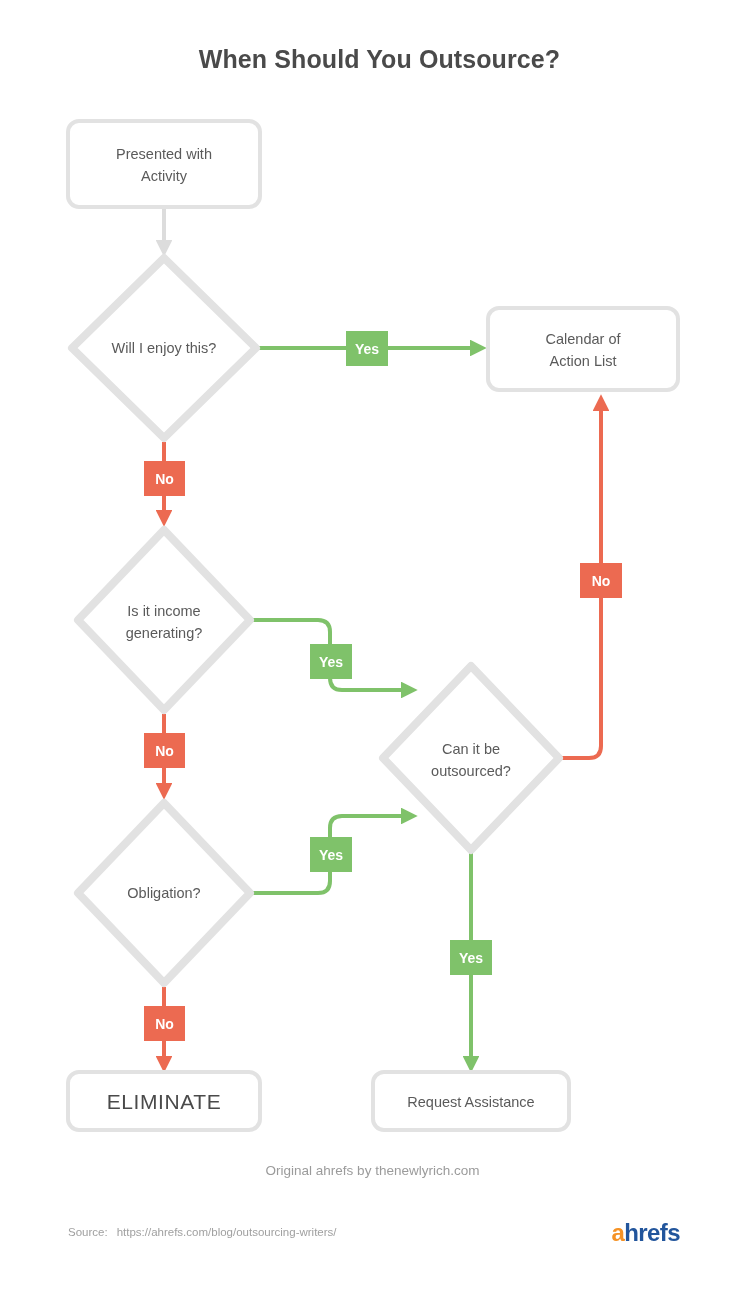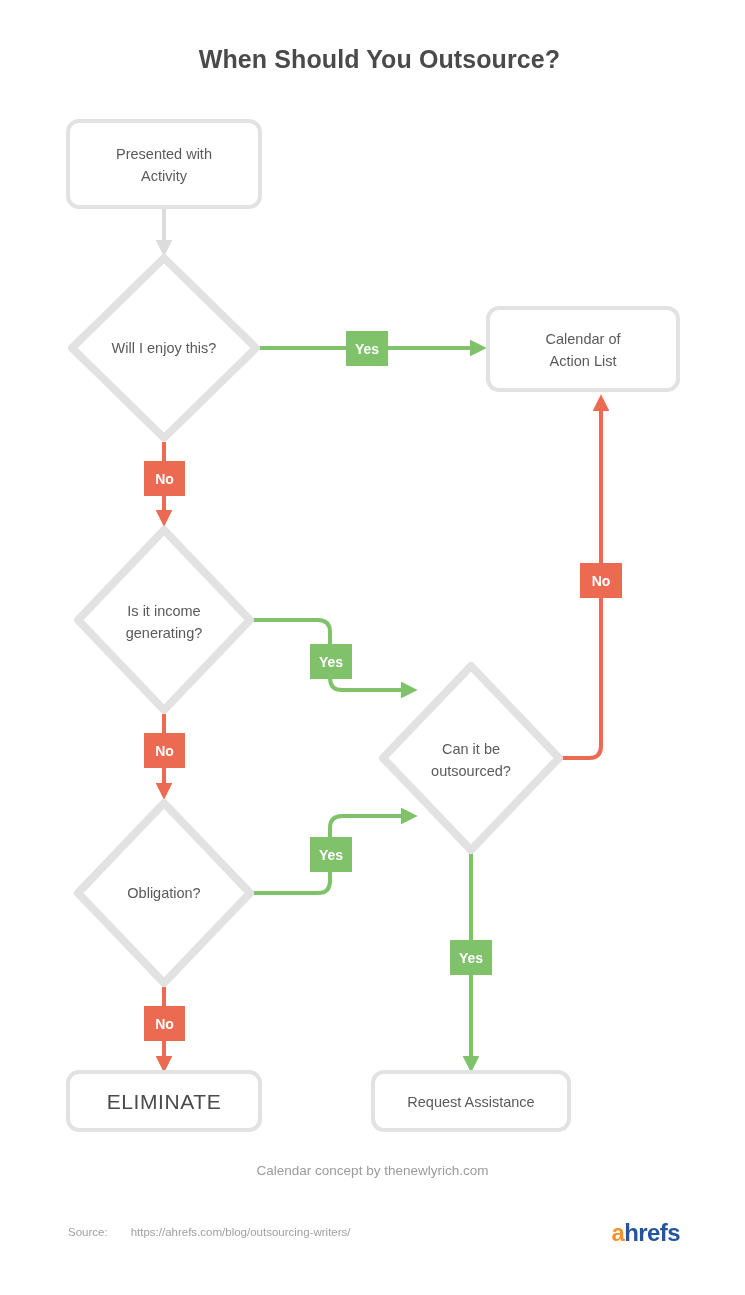--- a/index.html
+++ b/index.html
@@ -83,21 +83,21 @@
     width:745px;
     height:40px;
   }
   #source-text {
     position:absolute;
     left:68px; top:4px;
     font-size:11.5px;
     color:#a0a0a0;
     white-space:nowrap;
   }
-  #source-label { margin-right:23px; }
+  #source-label { margin-right:9px; }
   #brand-logo {
     position:absolute;
     right:65px; top:-3px;
     font-size:24px;
     font-weight:bold;
     letter-spacing:-0.6px;
   }
   #brand-a { color:#f59225; }
   #brand-rest { color:#22559c;text-align:center; }
 </style>
@@ -218,21 +218,21 @@
       <text class="badge-text" x="601" y="586">No</text>
     </g>
 
     <g>
       <rect class="badge-green" x="450" y="940" width="42" height="35"></rect>
       <text class="badge-text" x="471" y="963">Yes</text>
     </g>
 
   </svg>
 
-  <div id="credit">Calendar concept by thenewlyrich.com</div>
+  <div id="credit">Original ahrefs by thenewlyrich.com</div>
 
   <div id="footer">
     <div id="source-text">
       <span id="source-label">Source:</span><span id="source-url">https://ahrefs.com/blog/outsourcing-writers/</span>
     </div>
     <div id="brand-logo"><span id="brand-a">a</span><span id="brand-rest">hrefs</span></div>
   </div>
 
 </div>
 

